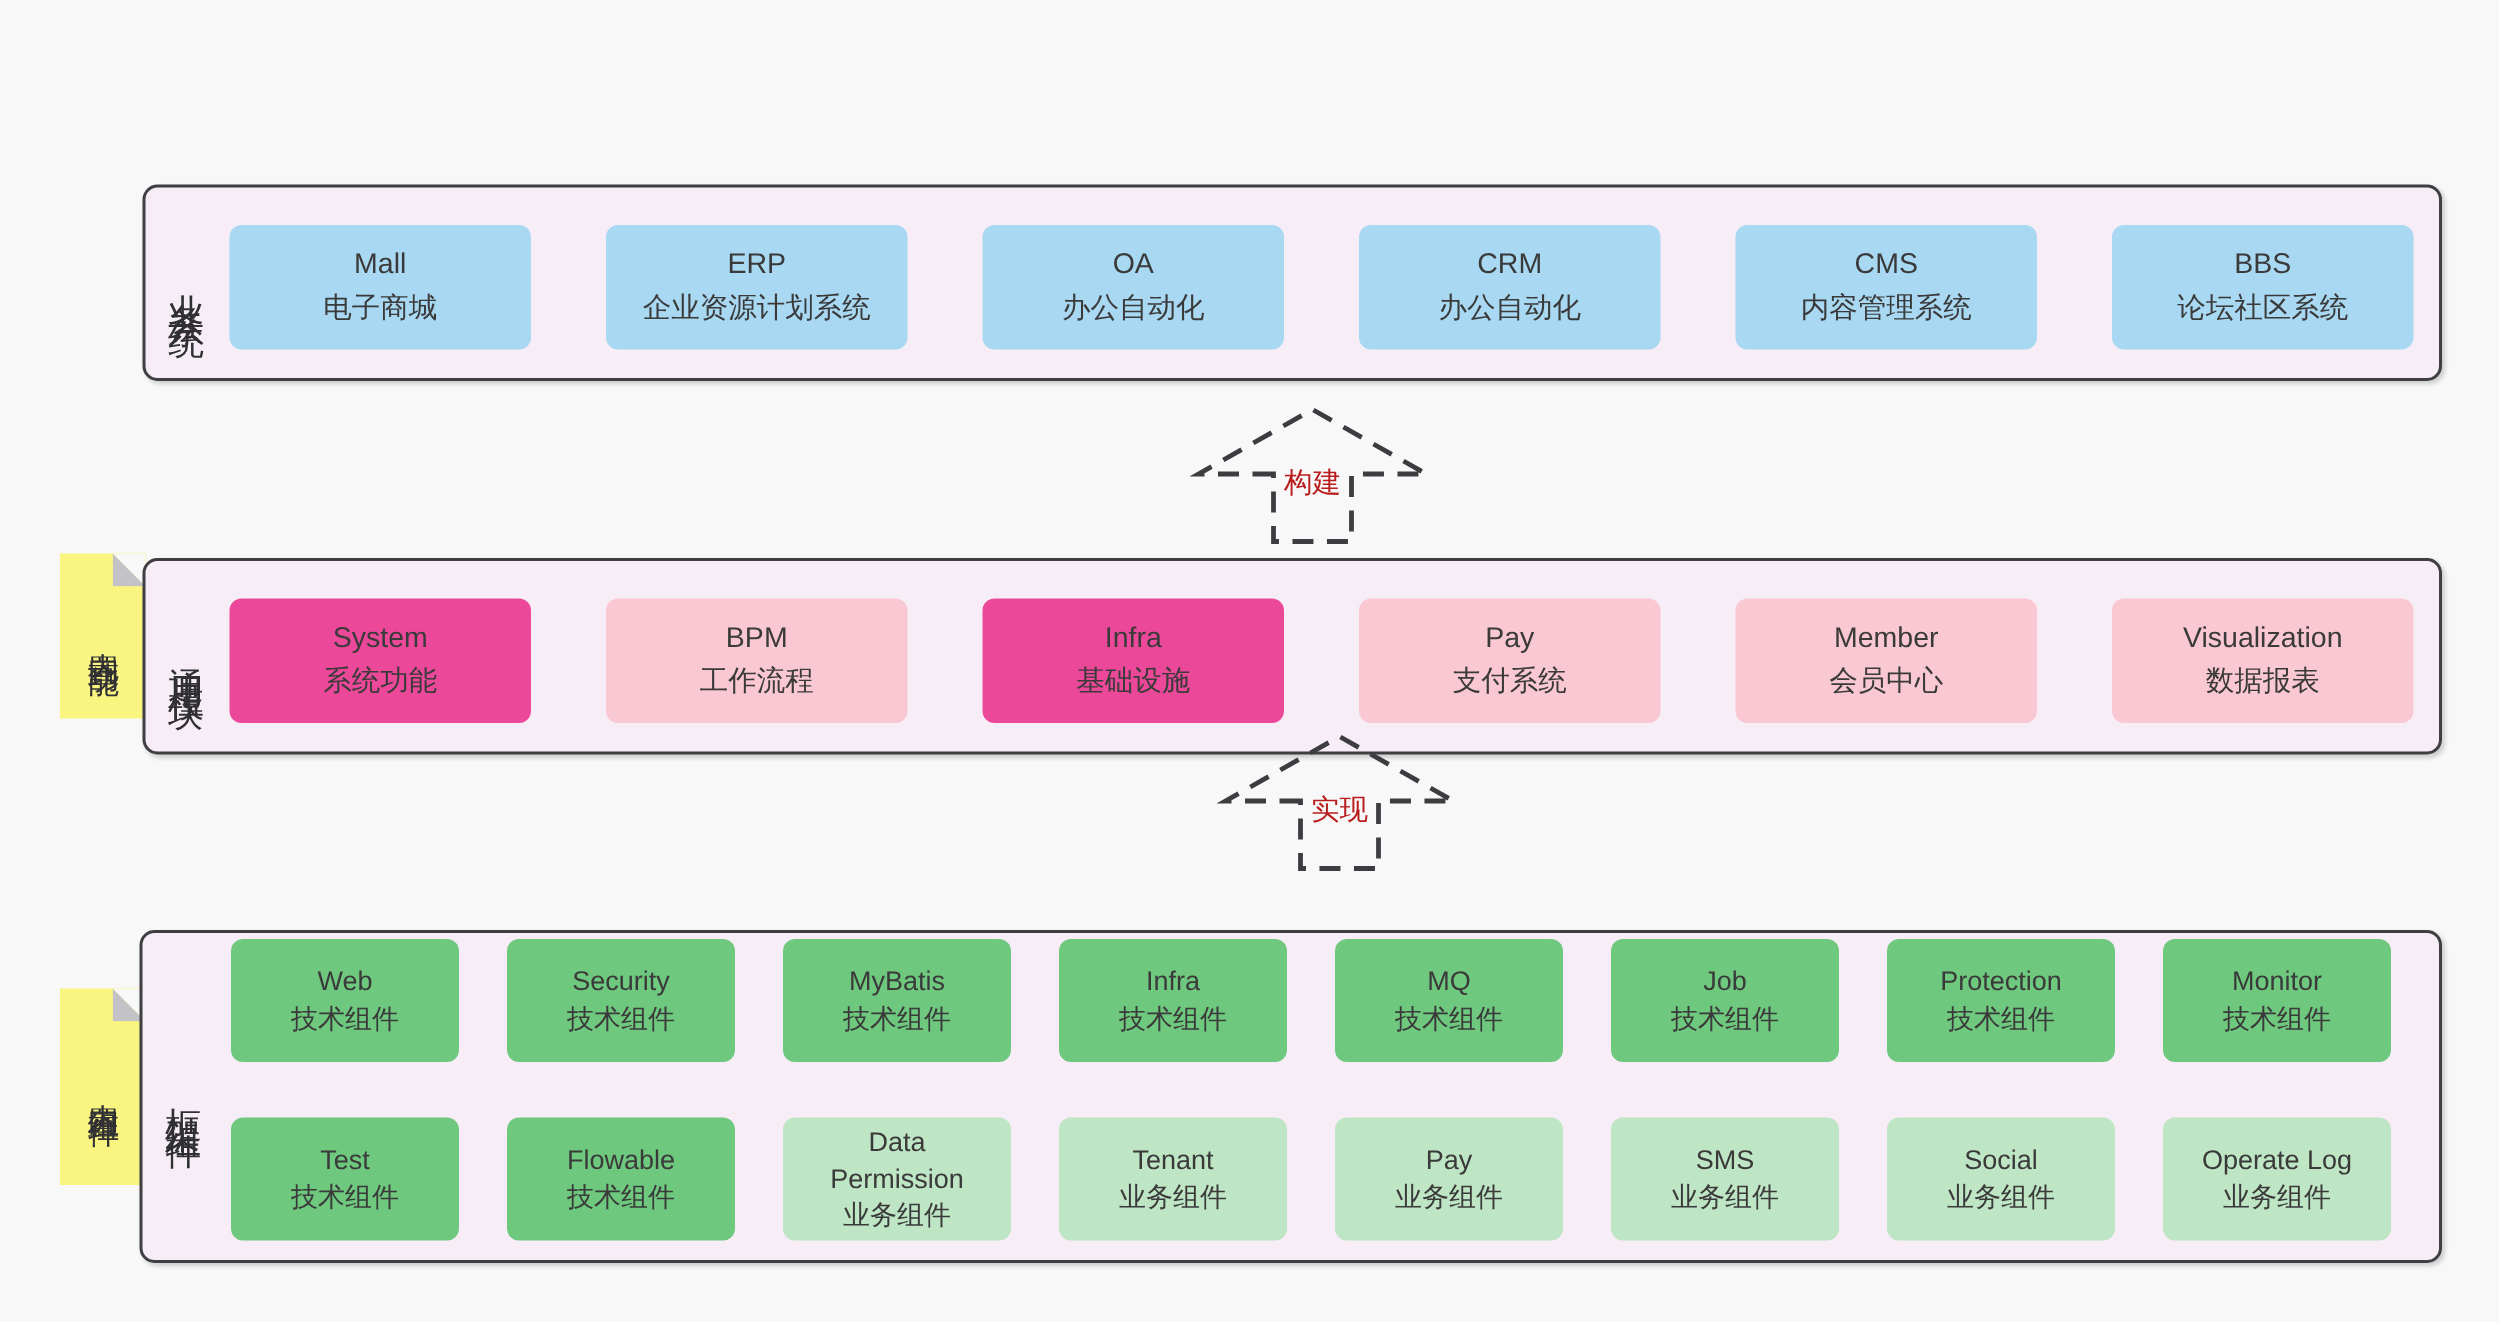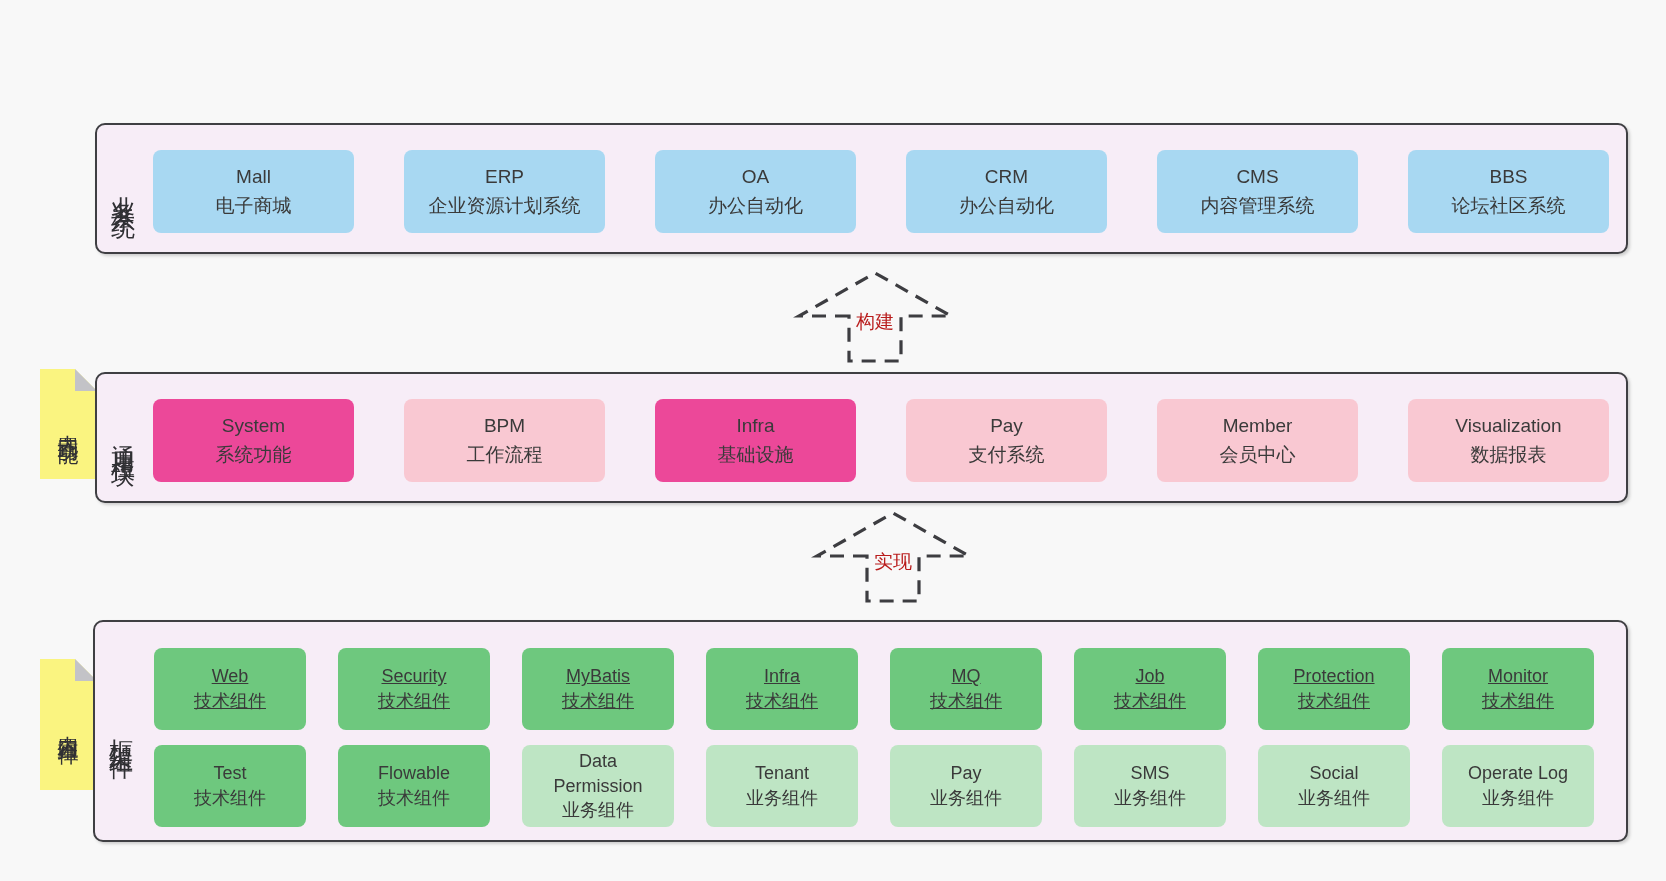--- a/index.html
+++ b/index.html
@@ -38,21 +38,21 @@
     width: 201px; height: 83px; border-radius: 8px;
     display: flex; flex-direction: column;
     align-items: center; justify-content: center;
     text-align: center; font-size: 19px; line-height: 1.5;
   }
   .box.blue { background: #a8d8f2; }
   .box.red  { background: #ec4899; align-items: center; }
   .box.pink { background: #f9c8d2; }
 
   .frow { position: absolute; display: flex; gap: 32px; left: 59px; }
-  #frow-1 { top: 26px; text-decoration: underline; }
+  #frow-1 { top: 4px; }
   #frow-2 { top: 123px; }
   .fbox {
     width: 152px; height: 82px; border-radius: 8px;
     box-sizing: border-box; padding: 0 18px;
     display: flex; flex-direction: column;
     align-items: center; justify-content: center;
     text-align: center; font-size: 18px; line-height: 1.38;
   }
   .fbox.green  { background: #6ec87e; }
   .fbox.lgreen { background: #bee5c4; }
@@ -76,21 +76,21 @@
   .sticky-label {
     position: absolute; left: 14px; top: 50%;
     transform: translateY(-50%);
     writing-mode: vertical-rl; text-orientation: upright;
     font-size: 21px; letter-spacing: 3px; color: #303034;
     white-space: nowrap;
   }
 
   .arrow { position: absolute; width: 164px; height: 100px; z-index: 2; }
   #arrow-build     { left: 793px; top: 266px; }
-  #arrow-implement { left: 811px; top: 506px; }
+  #arrow-implement { left: 811px; top: 484px; }
   .arrow svg { display: block; }
   .arrow-label {
     position: absolute; left: 50%; top: 42px;
     transform: translateX(-50%);
     background: #f8f8f8; padding: 1px 4px;
     font-size: 19px; color: #b91c1c; white-space: nowrap;
   }
 </style>
 </head>
 <body>

